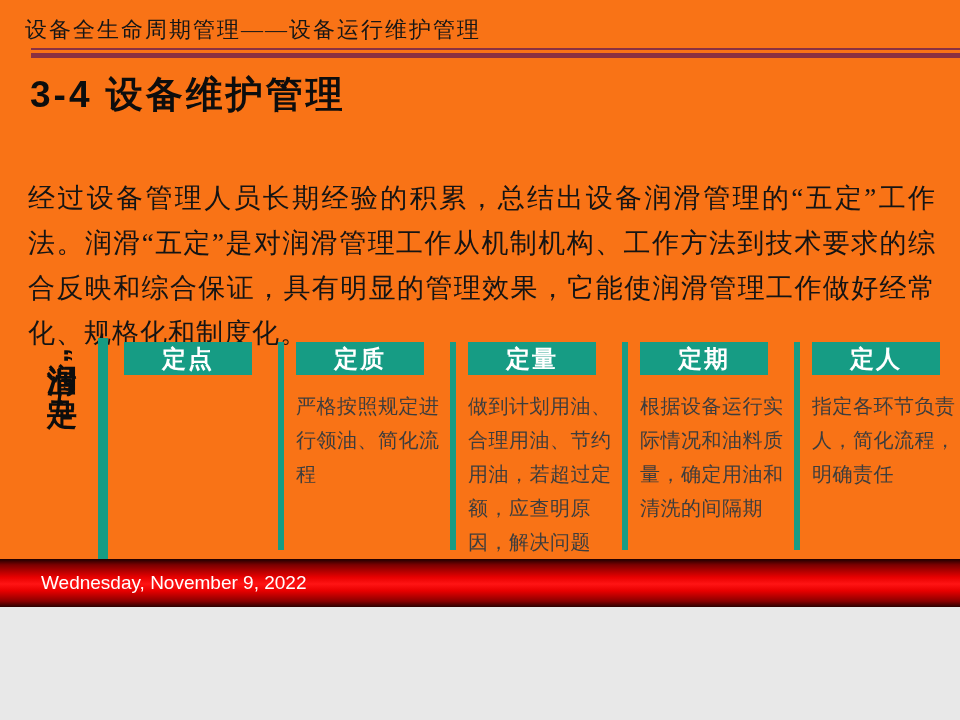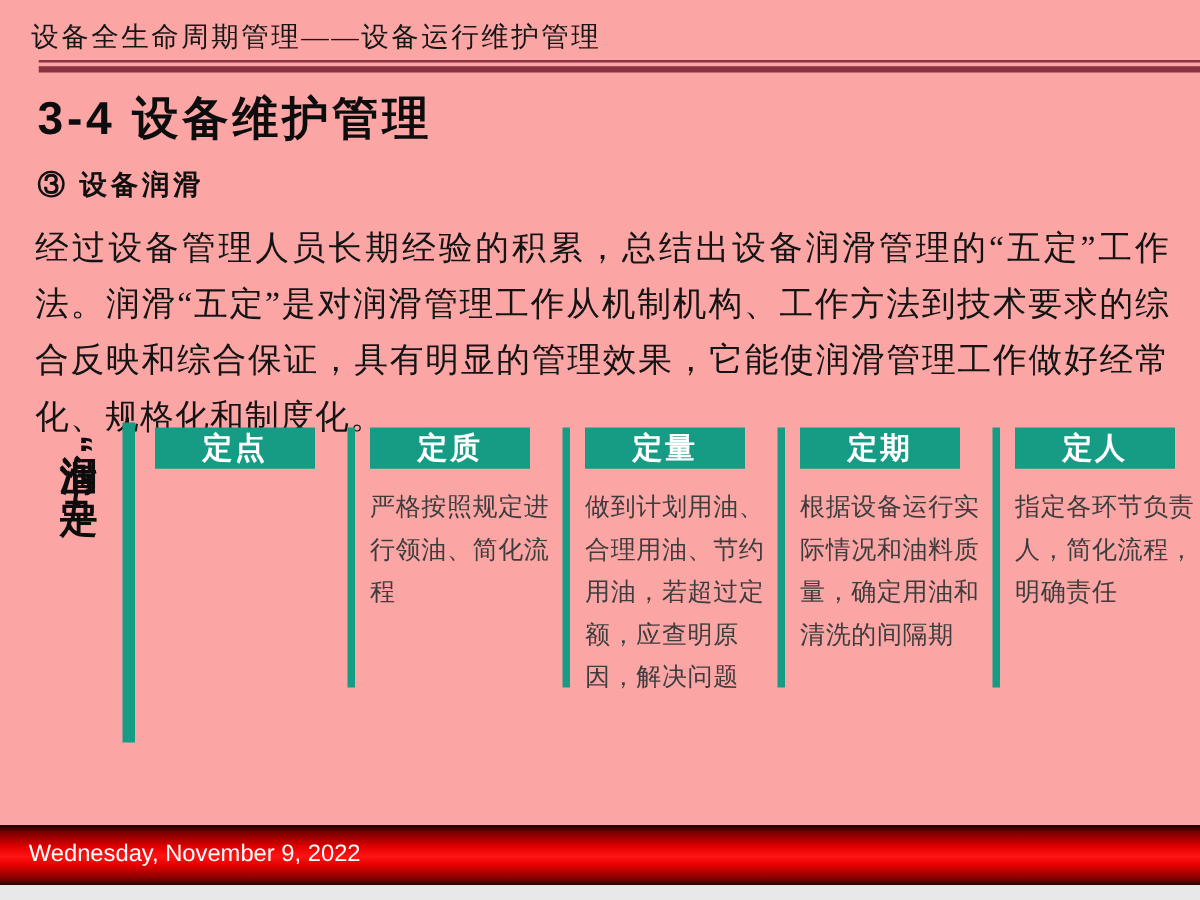--- a/index.html
+++ b/index.html
@@ -1,18 +1,18 @@
 <!DOCTYPE html>
 <html><head>
 <meta charset="utf-8">
 <style>
   html,body { margin:0; padding:0; background:#e8e8e8; }
   #slide {
-    position:relative; width:960px; height:708px; margin:0 auto;
-    background:#fca5a5; overflow:hidden;
+    position:relative; width:960px; height:607px; margin:0 auto;
+    background:#f97316; overflow:hidden;
     font-family:"Liberation Sans", sans-serif;
   }
   .slide-header {
     position:absolute; left:25px; top:15px;
     font-family:"Liberation Serif", serif;
     font-size:22px; color:#161616; letter-spacing:2px;
   }
   .rule-thin  { position:absolute; left:31px; right:0; top:48px; height:2px; background:#8a3142; }
   .rule-thick { position:absolute; left:31px; right:0; top:53px; height:5px; background:#8a3142; }
   .page-title {
@@ -49,40 +49,39 @@
     text-align:center; line-height:33px;
   }
   .card-body {
     margin-top:14px; font-size:20px; line-height:34px;
     color:#3d3d3d; letter-spacing:0.5px;
   }
   .sep-bar { width:6px; height:208px; background:#169c84; margin:4px 12px 0 6px; flex:none; }
   .footer {
     position:absolute; left:0; right:0; bottom:0; height:48px;
     display:flex; justify-content:space-between; align-items:center;
-    padding:0 23px; box-sizing:border-box;
+    padding:0 41px; box-sizing:border-box;
     color:#ffffff; font-size:19px;
     background:linear-gradient(to bottom,
       #1c0000 0%, #7a0000 12%, #e80000 38%, #ff1414 52%,
       #e80000 66%, #8a0000 88%, #2a0000 100%);
   }
   .footer span { white-space:pre; }
 </style>
 </head>
 <body>
 
 <div id="slide">
 
   <div class="slide-header">设备全生命周期管理——设备运行维护管理</div>
   <div class="rule-thin"></div>
   <div class="rule-thick"></div>
 
   <div class="page-title">3-4 设备维护管理</div>
 
-  <div class="section-label">③ 设备润滑</div>
 
   <div class="intro-paragraph">经过设备管理人员长期经验的积累，总结出设备润滑管理的“五定”工作法。润滑“五定”是对润滑管理工作从机制机构、工作方法到技术要求的综合反映和综合保证，具有明显的管理效果，它能使润滑管理工作做好经常化、规格化和制度化。</div>
 
   <div class="five-row">
 
     <div class="side-label">润滑“五定”</div>
 
     <div class="tall-bar"></div>
 
     <div class="card">

